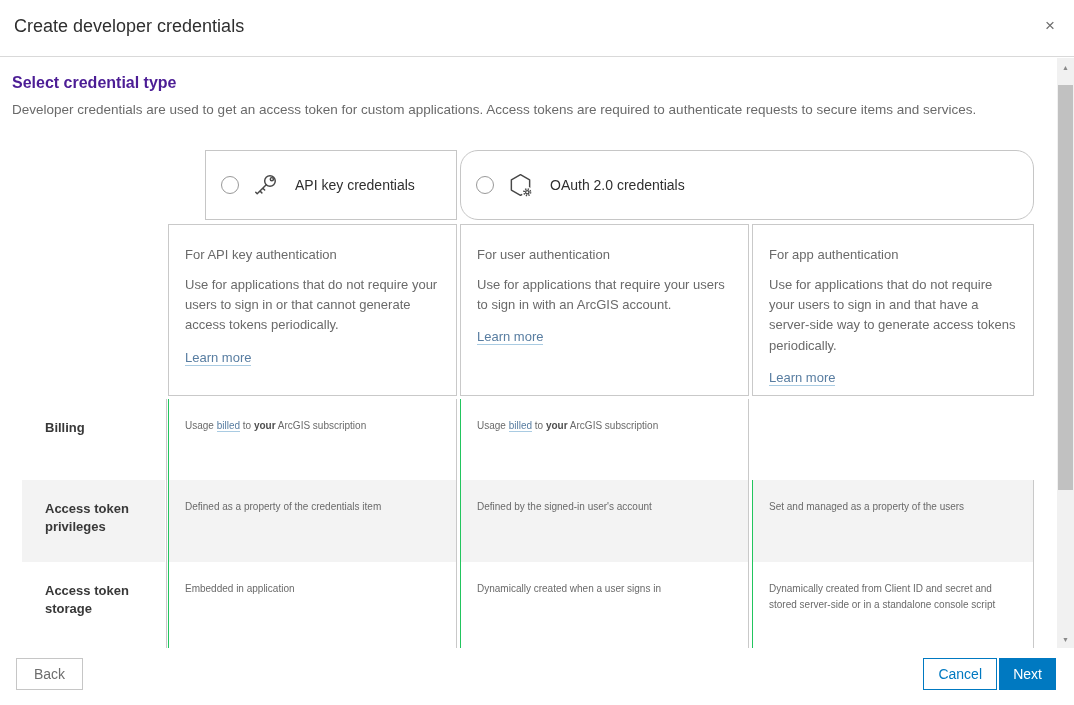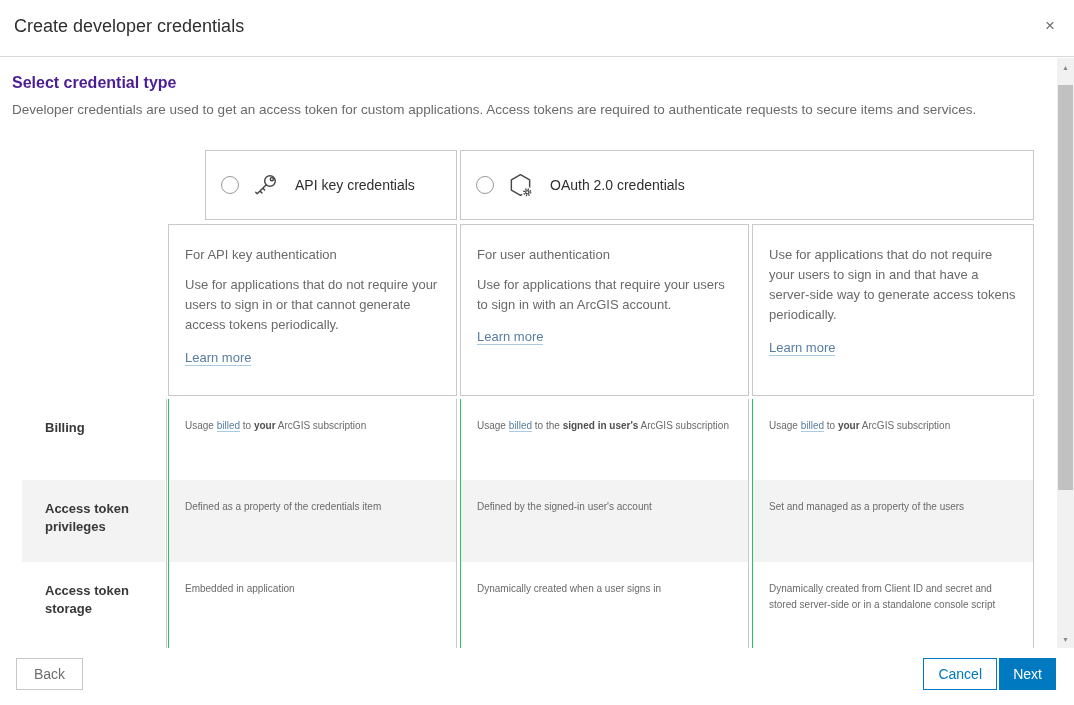--- a/index.html
+++ b/index.html
@@ -15,21 +15,21 @@
   
   .content{position:absolute;left:0;top:58px;width:1057px;height:590px;overflow:hidden;background:#fff;}
   .sec-heading{position:absolute;left:12px;top:16px;margin:0;font-size:16px;font-weight:700;color:#4c1d95;}
   .sec-desc{position:absolute;left:12px;top:44px;margin:0;font-size:13.5px;color:#6a6a6a;white-space:nowrap;}
   
   .select-grid{position:absolute;left:168px;top:92px;width:866px;display:grid;
     grid-template-columns:289px 289px 282px;gap:4px 3px;box-sizing:border-box;}
   .opt-box{grid-row:1;height:70px;border:1px solid #c6c6c6;background:#fff;display:flex;align-items:center;
     padding:0 15px;box-sizing:border-box;cursor:pointer;}
   .opt-api{grid-column:1;margin-left:37px;}
-  .opt-oauth{grid-column:2 / span 2;}
+  .opt-oauth{grid-column:2 / span 2;border-radius:18px;}
   .radio{width:16px;height:16px;border:1px solid #999;border-radius:50%;background:#fff;flex:0 0 auto;}
   .opt-icon{margin-left:13px;flex:0 0 auto;display:block;}
   .opt-label{margin-left:16px;font-size:14px;color:#2f2f2f;}
   .desc-cell{grid-row:2;height:172px;border:1px solid #c9c9c9;background:#fff;box-sizing:border-box;
     padding:20px 16px 0 16px;font-size:13px;color:#6a6a6a;line-height:1.55;}
   .desc-title{margin:0 0 10px 0;}
   .desc-body{margin:0 0 12px 0;}
   .cell-link{color:#587da1;text-decoration:none;border-bottom:1px solid #a9cbe2;cursor:pointer;}
   
   .cmp{position:absolute;left:22px;top:341px;width:1012px;}
@@ -100,33 +100,31 @@
         <p class="desc-title">For API key authentication</p>
         <p class="desc-body">Use for applications that do not require your users to sign in or that cannot generate access tokens periodically.</p>
         <a class="cell-link">Learn more</a>
       </div>
       <div class="desc-cell">
         <p class="desc-title">For user authentication</p>
         <p class="desc-body">Use for applications that require your users to sign in with an ArcGIS account.</p>
         <a class="cell-link">Learn more</a>
       </div>
       <div class="desc-cell">
+        <p class="desc-title">For app authentication</p>
         <p class="desc-body">Use for applications that do not require your users to sign in and that have a server-side way to generate access tokens periodically.</p>
         <a class="cell-link">Learn more</a>
       </div>
     </div>
 
     <div class="cmp">
       <div class="cmp-row row-billing">
         <div class="cmp-label">Billing</div>
         <div class="cmp-cell">
           <p><span>Usage </span><a class="cell-link">billed</a><span> to </span><strong>your</strong><span> ArcGIS subscription</span></p>
-        </div>
-        <div class="cmp-cell">
-          <p><span>Usage </span><a class="cell-link">billed</a><span> to the </span><strong>signed in user's</strong><span> ArcGIS subscription</span></p>
         </div>
         <div class="cmp-cell">
           <p><span>Usage </span><a class="cell-link">billed</a><span> to </span><strong>your</strong><span> ArcGIS subscription</span></p>
         </div>
       </div>
 
       <div class="cmp-row row-priv">
         <div class="cmp-label">Access token privileges</div>
         <div class="cmp-cell">
           <p>Defined as a property of the credentials item</p>

